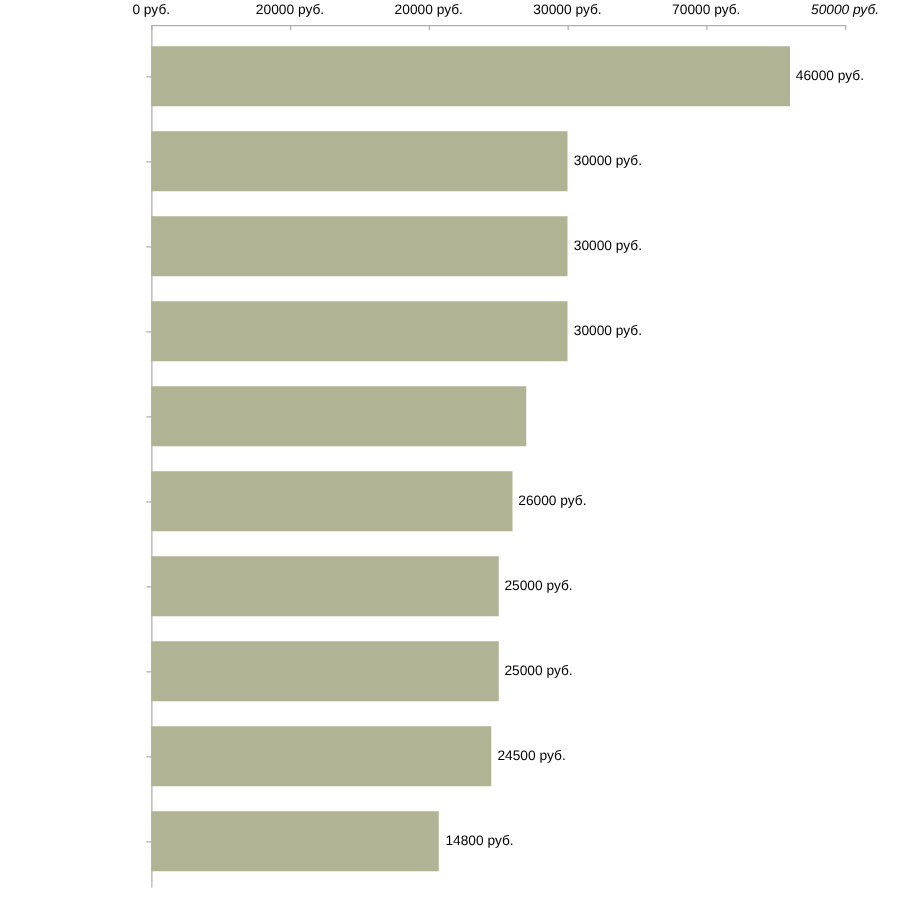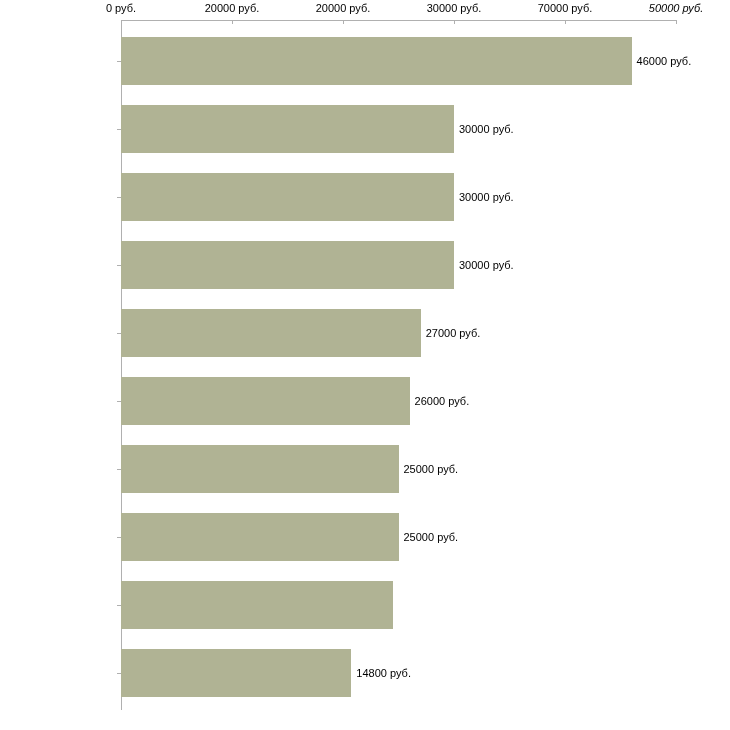--- a/index.html
+++ b/index.html
@@ -117,40 +117,40 @@
         <div class="bar-value" style="left: 454px; height: 48px;">30000 руб.</div>
       </div>
       <div class="row" style="top: 241px; height: 48px;">
         <div class="cat-tick" style="top: 24px;"></div>
         <div class="bar" style="left: 121px; width: 333px; height: 48px; background: rgb(176, 179, 148);"></div>
         <div class="bar-value" style="left: 454px; height: 48px;">30000 руб.</div>
       </div>
       <div class="row" style="top: 309px; height: 48px;">
         <div class="cat-tick" style="top: 24px;"></div>
         <div class="bar" style="left: 121px; width: 299.7px; height: 48px; background: rgb(176, 179, 148);"></div>
-        <div class="bar-value" style="left: 420.7px; height: 48px;">27000 руб.</div>
       </div>
       <div class="row" style="top: 377px; height: 48px;">
         <div class="cat-tick" style="top: 24px;"></div>
         <div class="bar" style="left: 121px; width: 288.6px; height: 48px; background: rgb(176, 179, 148);"></div>
         <div class="bar-value" style="left: 409.6px; height: 48px;">26000 руб.</div>
       </div>
       <div class="row" style="top: 445px; height: 48px;">
         <div class="cat-tick" style="top: 24px;"></div>
         <div class="bar" style="left: 121px; width: 277.5px; height: 48px; background: rgb(176, 179, 148);"></div>
         <div class="bar-value" style="left: 398.5px; height: 48px;">25000 руб.</div>
       </div>
       <div class="row" style="top: 513px; height: 48px;">
         <div class="cat-tick" style="top: 24px;"></div>
         <div class="bar" style="left: 121px; width: 277.5px; height: 48px; background: rgb(176, 179, 148);"></div>
         <div class="bar-value" style="left: 398.5px; height: 48px;">25000 руб.</div>
       </div>
       <div class="row" style="top: 581px; height: 48px;">
         <div class="cat-tick" style="top: 24px;"></div>
         <div class="bar" style="left: 121px; width: 271.95px; height: 48px; background: rgb(176, 179, 148);"></div>
+        <div class="bar-value" style="left: 392.95px; height: 48px;">24500 руб.</div>
       </div>
       <div class="row" style="top: 649px; height: 48px;">
         <div class="cat-tick" style="top: 24px;"></div>
         <div class="bar" style="left: 121px; width: 230.325px; height: 48px; background: rgb(176, 179, 148);"></div>
         <div class="bar-value" style="left: 351.325px; height: 48px;">14800 руб.</div>
       </div>
     </div>
 
 </div>
 

